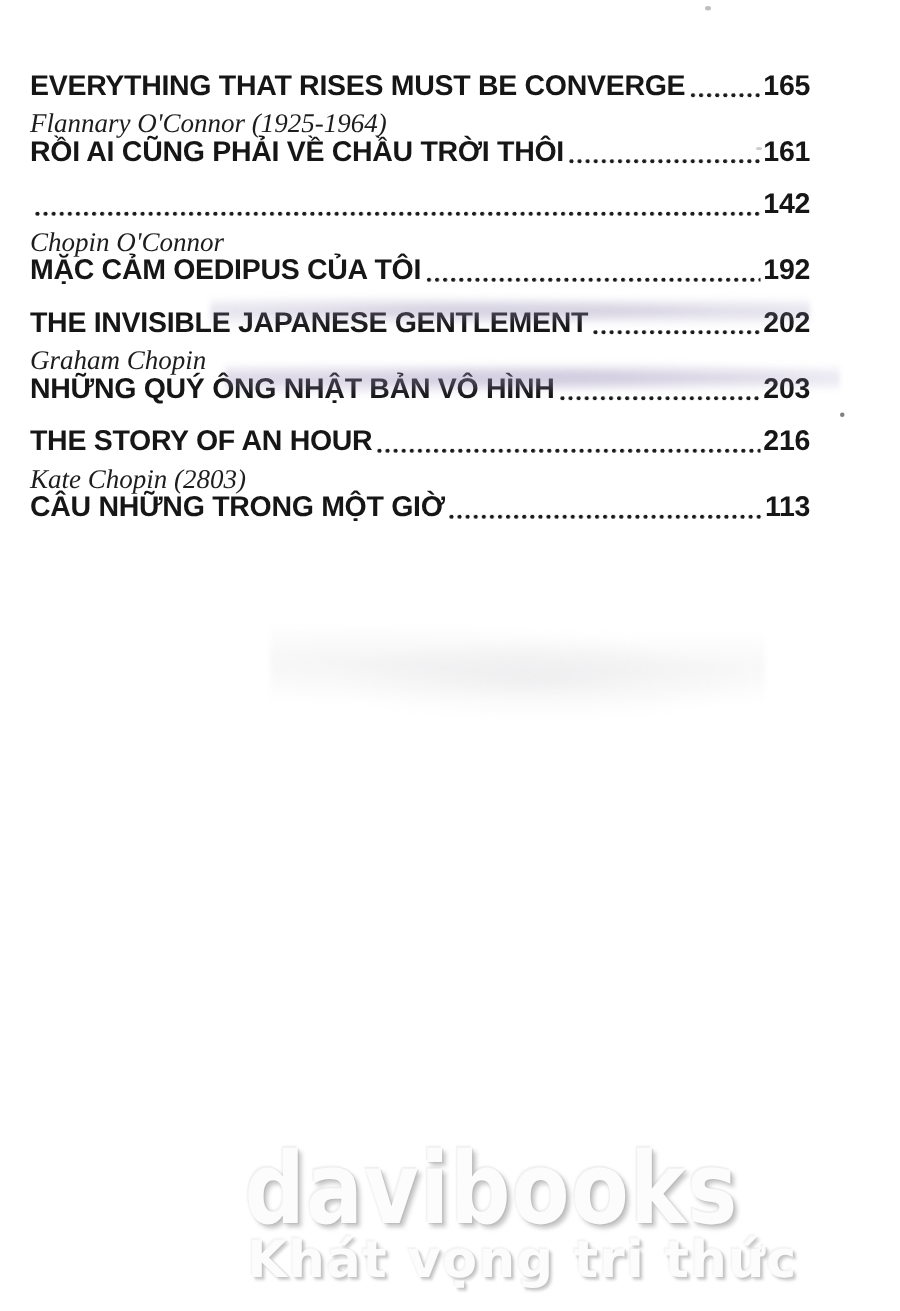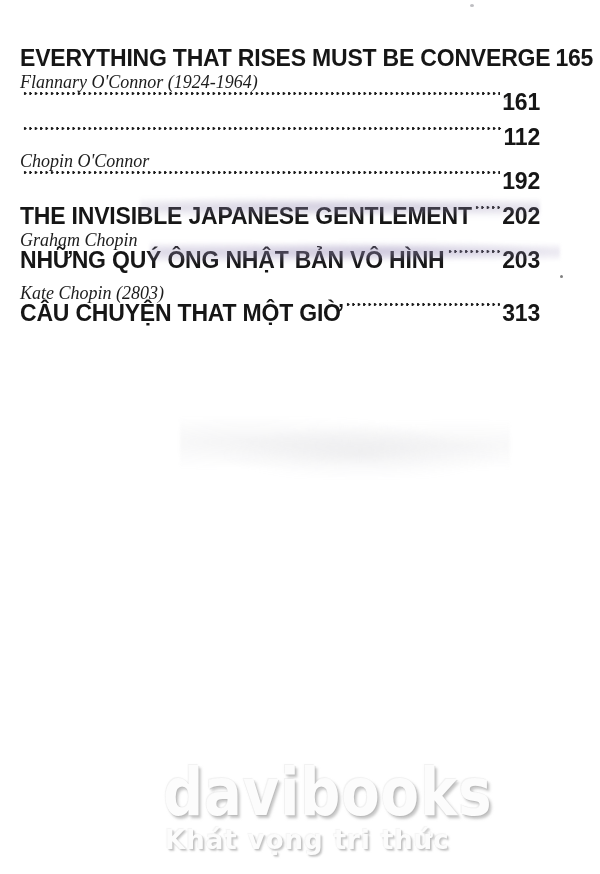--- a/index.html
+++ b/index.html
@@ -16,23 +16,23 @@
   .toc {
     position: absolute;
     top: 47px;
     left: 20px;
     width: 520px;
   }
   .entry { margin-bottom: 13px; }
 
   .toc-row {
     display: flex;
-    align-items: flex-start;
+    align-items: flex-end;
     font-weight: 700;
-    font-size: 23px;
+    font-size: 19px;
     line-height: 22px;
     letter-spacing: -0.2px;
     color: #161616;
     white-space: nowrap;
   }
   .toc-row .t { flex: 0 0 auto; }
   .dots {
     flex: 1 1 auto;
     height: 5px;
     margin: 0 2px 3px 3px;
@@ -106,21 +106,21 @@
     white-space: nowrap;
   }
   .wm-tagline {
     position: absolute;
     left: 165px;
     top: 826px;
     width: 280px;
     text-align: right;
     font-family: "DejaVu Sans", sans-serif;
     font-weight: 700;
-    font-size: 26px;
+    font-size: 34px;
     line-height: 28px;
     letter-spacing: 1px;
     color: #fcfcfc;
     text-shadow:
       2px 2px 2px rgba(175,175,175,0.6),
       1px 1px 1px rgba(200,200,200,0.6),
       -1px -1px 1px rgba(230,230,230,0.45);
     white-space: nowrap;
   }
 </style>
@@ -128,59 +128,66 @@
 <body>
 
 <div class="toc">
 
   <div class="entry">
     <div class="toc-row">
       <span class="t">EVERYTHING THAT RISES MUST BE CONVERGE</span>
       <span class="dots"></span>
       <span class="pg">165</span>
     </div>
-    <div class="author">Flannary O'Connor (1924-1964)</div>
+    <div class="author">Flannary O'Connor (1925-1964)</div>
     <div class="toc-row">
+      <span class="t">RỒI AI CŨNG PHẢI VỀ CHẦU TRỜI THÔI</span>
       <span class="dots"></span>
       <span class="pg">161</span>
     </div>
   </div>
 
   <div class="entry">
     <div class="toc-row">
       <span class="dots"></span>
-      <span class="pg">112</span>
+      <span class="pg">142</span>
     </div>
     <div class="author">Chopin O'Connor</div>
     <div class="toc-row">
+      <span class="t">MẶC CẢM OEDIPUS CỦA TÔI</span>
       <span class="dots"></span>
       <span class="pg">192</span>
     </div>
   </div>
 
   <div class="entry">
     <div class="toc-row">
       <span class="t">THE INVISIBLE JAPANESE GENTLEMENT</span>
       <span class="dots"></span>
       <span class="pg">202</span>
     </div>
     <div class="author">Graham Chopin</div>
     <div class="toc-row">
       <span class="t">NHỮNG QUÝ ÔNG NHẬT BẢN VÔ HÌNH</span>
       <span class="dots"></span>
       <span class="pg">203</span>
     </div>
   </div>
 
   <div class="entry">
+    <div class="toc-row">
+      <span class="t">THE STORY OF AN HOUR</span>
+      <span class="dots"></span>
+      <span class="pg">216</span>
+    </div>
     <div class="author">Kate Chopin (2803)</div>
     <div class="toc-row">
-      <span class="t">CÂU CHUYỆN THAT MỘT GIỜ</span>
+      <span class="t">CÂU NHỮNG TRONG MỘT GIỜ</span>
       <span class="dots"></span>
-      <span class="pg">313</span>
+      <span class="pg">113</span>
     </div>
   </div>
 
 </div>
 
 <div class="smudge smudge-a"></div>
 <div class="smudge smudge-b"></div>
 <div class="smudge smudge-c"></div>
 <div class="speck speck-1"></div>
 <div class="speck speck-2"></div>

